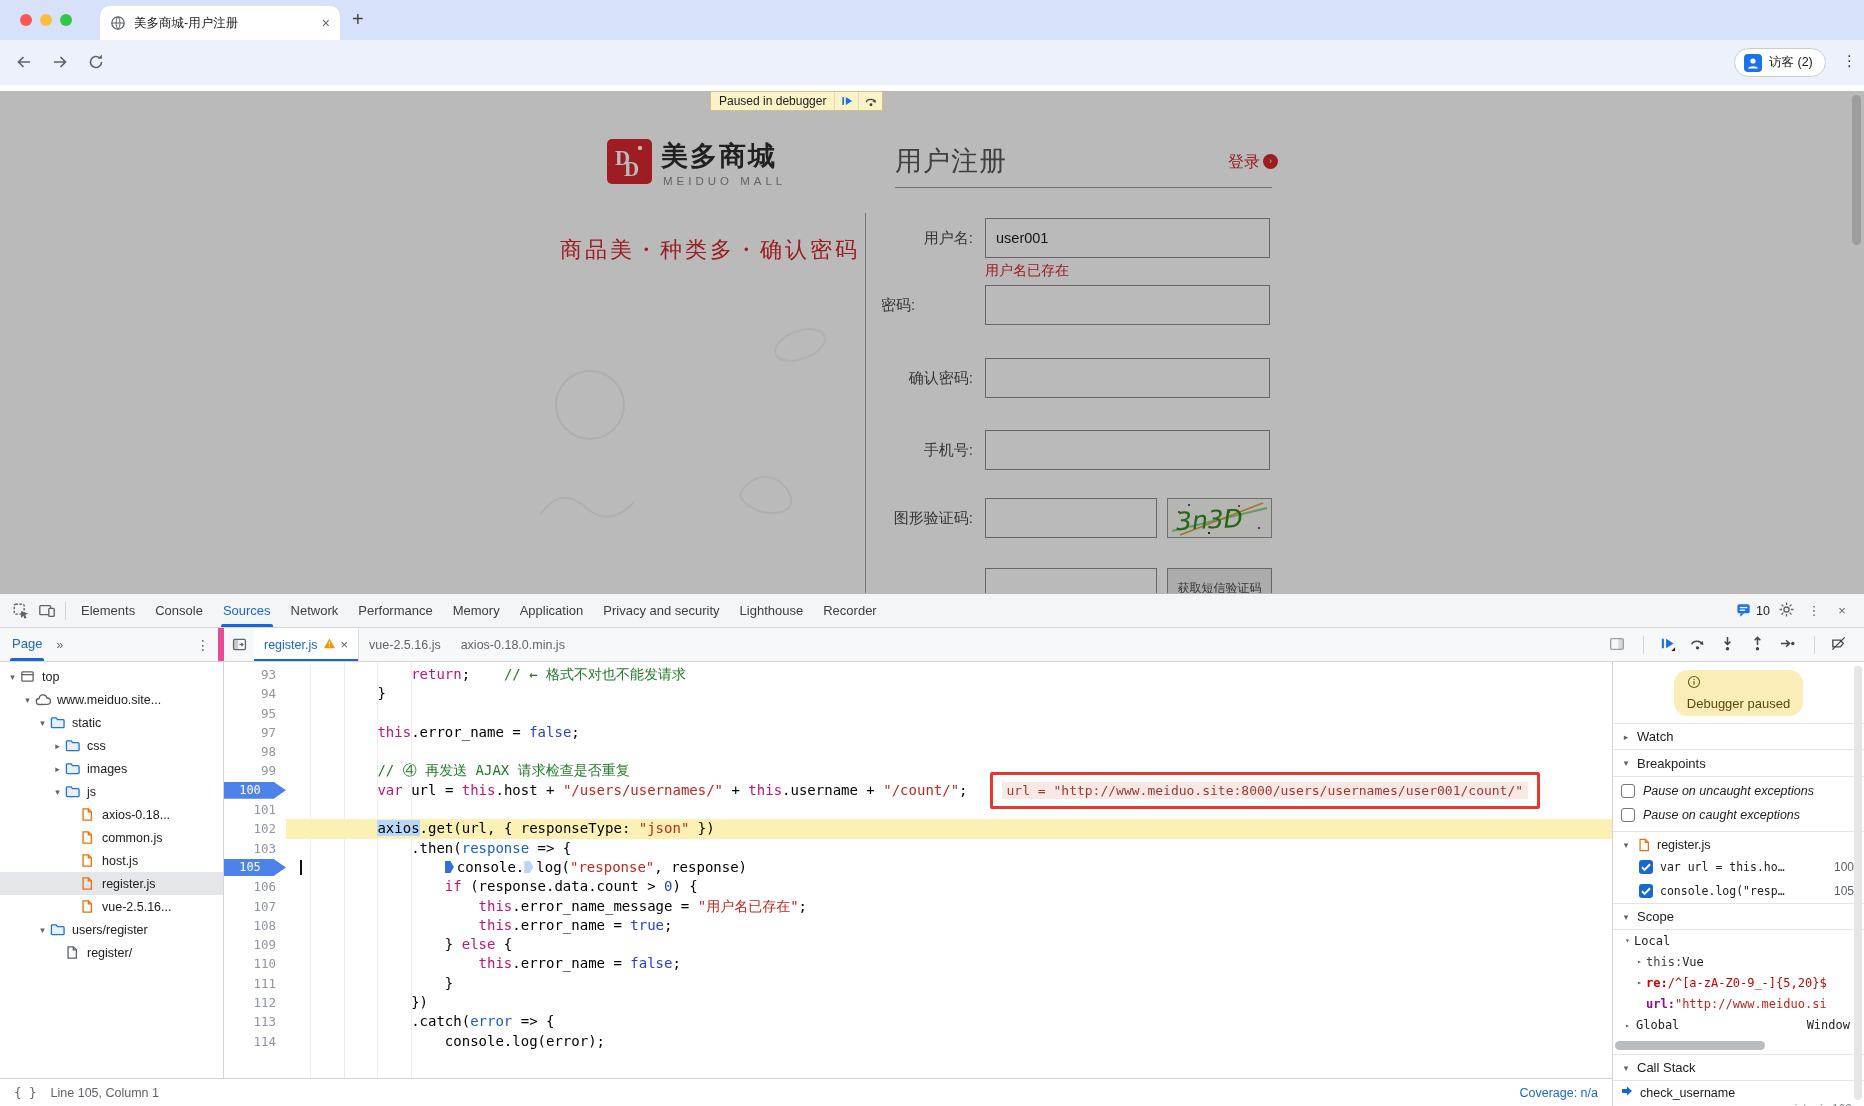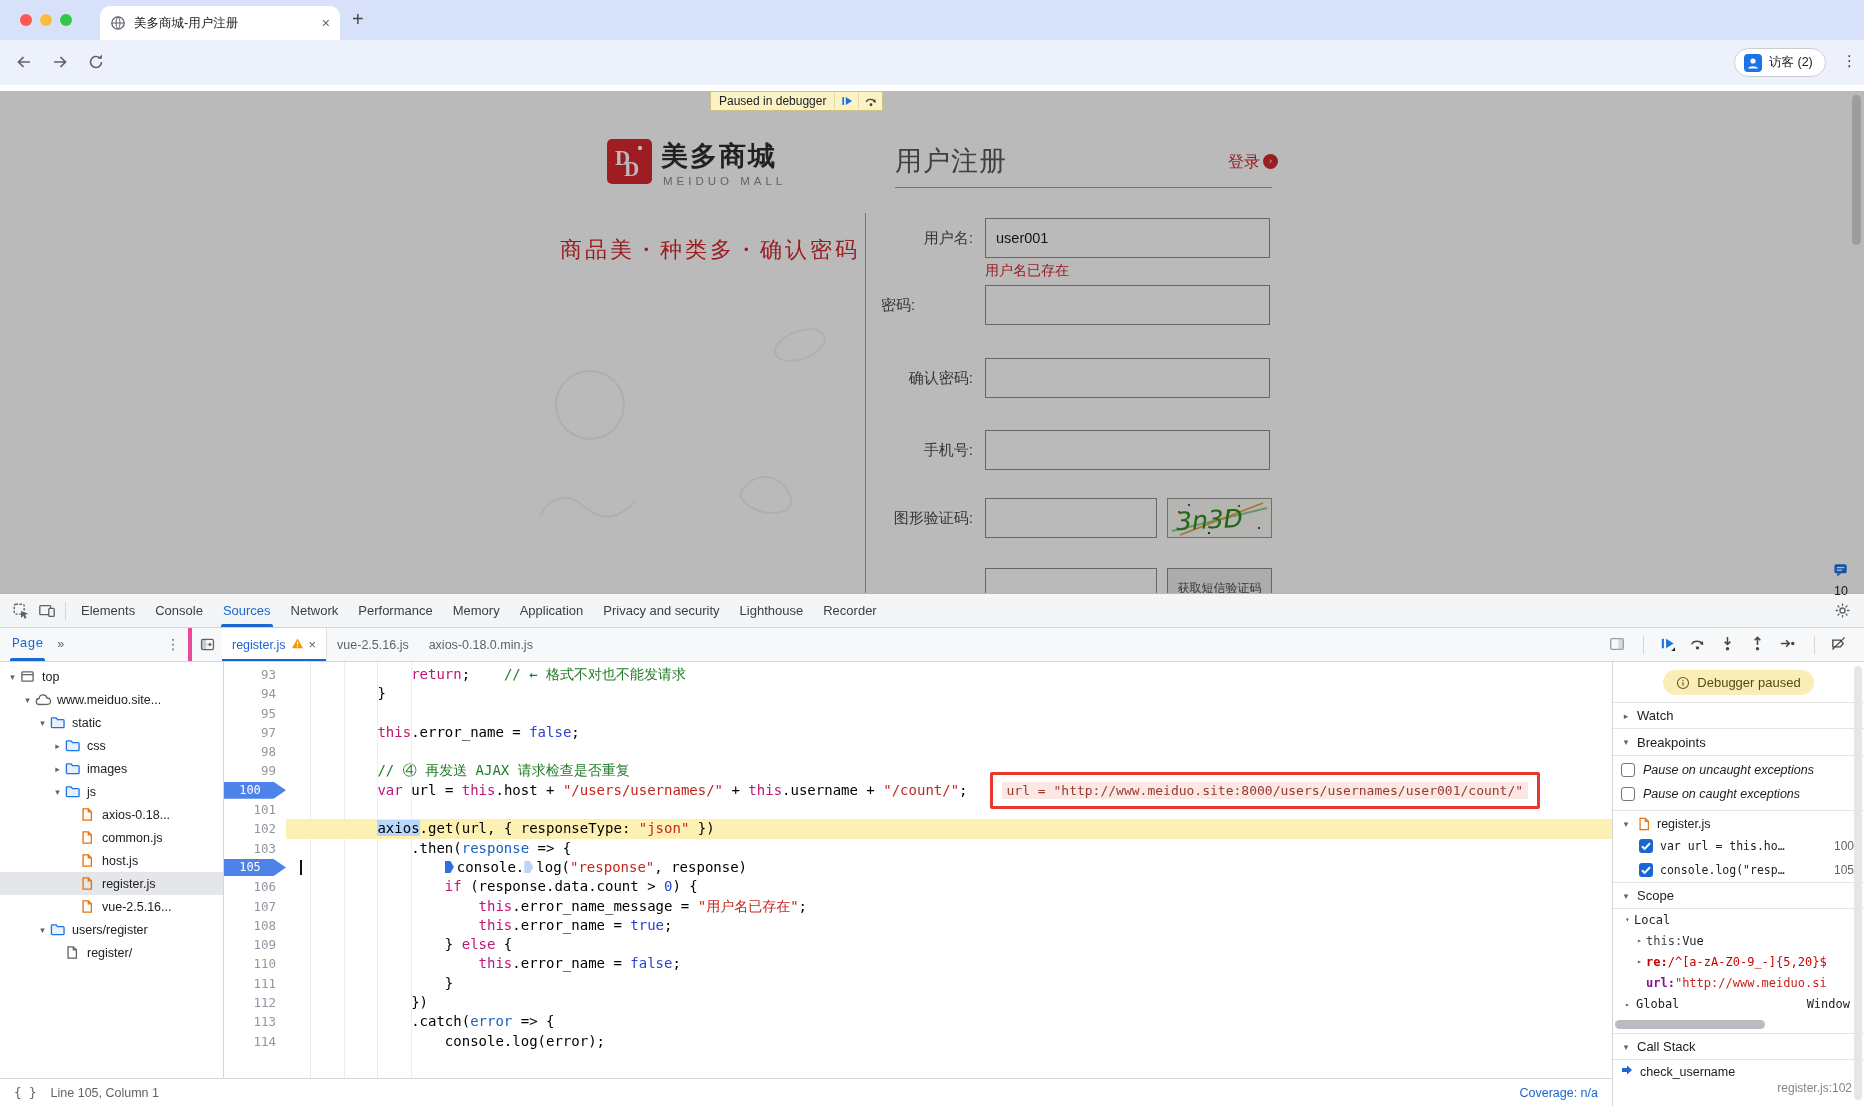--- a/index.html
+++ b/index.html
@@ -55,25 +55,25 @@
   .doodles{position:absolute;left:500px;top:200px;opacity:.28;z-index:1;}
   
   .dt{position:absolute;top:593px;left:0;width:1864px;height:513px;background:#fff;border-top:1px solid #b6b6b6;font-size:13px;}
   .dt-tabbar{position:absolute;top:0;left:0;right:0;height:34px;background:#f4f5f6;border-bottom:1px solid #d5d5d5;
              display:flex;align-items:center;}
   .dt-tabbar .ic{width:26px;height:22px;display:flex;align-items:center;justify-content:center;}
   .vdiv{width:1px;height:18px;background:#d5d5d5;margin:0 5px;}
   .dtab{padding:0 10px;line-height:33px;height:33px;color:#3c4043;font-size:13px;position:relative;white-space:nowrap;}
   .dtab.act{color:#1967d2;}
   .dtab.act::after{content:"";position:absolute;left:8px;right:8px;bottom:0;height:3px;background:#1967d2;border-radius:2px 2px 0 0;}
-  .dt-right{margin-left:auto;display:flex;align-items:center;gap:4px;padding-right:10px;flex-direction:column;}
+  .dt-right{margin-left:auto;display:flex;align-items:center;gap:4px;padding-right:10px;}
   .msgcount{font-size:12.5px;color:#202124;margin-left:-2px;}
   .gearwrap,.xwrap{width:24px;text-align:center;color:#5f6368;}
   .dt-subbar{position:absolute;top:34px;left:0;right:0;height:34px;background:#f7f8f9;border-bottom:1px solid #d5d5d5;display:flex;}
-  .sb-left{width:192px;border-right:4px solid #ec4899;display:flex;align-items:center;padding:0 8px;font-family:Liberation Mono, monospace;}
+  .sb-left{width:224px;border-right:6px solid #ec4899;display:flex;align-items:center;padding:0 8px;}
   .ptab{color:#1967d2;font-size:13px;height:100%;line-height:32px;position:relative;padding:0 4px;}
   .ptab::after{content:"";position:absolute;left:2px;right:2px;bottom:0;height:3px;background:#1967d2;border-radius:2px 2px 0 0;}
   .chev{color:#5f6368;font-size:12px;margin-left:10px;}
   .sb-dots{margin-left:auto;color:#5f6368;font-size:14px;}
   .ftabs{display:flex;align-items:center;flex:1;}
   .ftab{display:flex;align-items:center;gap:5px;height:100%;padding:0 10px;font-size:12.5px;color:#5f6368;position:relative;}
   .ftab.act{background:#fff;color:#1967d2;border-right:1px solid #e0e0e0;}
   .ftab.act::after{content:"";position:absolute;left:0;right:0;bottom:0;height:2.5px;background:#1967d2;}
   .ftab-x{color:#5f6368;font-size:13px;}
   .dbg-icons{margin-left:auto;display:flex;align-items:center;gap:10px;padding-right:14px;}
@@ -105,21 +105,21 @@
   .mark.m1{background:#2f6fde;}.mark.m2{background:#bcd5f7;}
   .caret{position:absolute;left:14px;top:2px;width:1.5px;height:15px;background:#111;}
   .dt-status{position:absolute;bottom:0;left:0;right:0;height:28px;border-top:1px solid #d5d5d5;background:#fff;
              display:flex;align-items:center;padding:0 14px;gap:14px;}
   .curly{font-family:"DejaVu Sans Mono",monospace;color:#5f6368;font-size:12.5px;}
   .lineinfo{color:#5f6368;font-size:12.5px;}
   .coverage{margin-left:auto;color:#1967d2;font-size:12.5px;}
   
   .dside{position:absolute;top:68px;right:0;bottom:0;width:252px;border-left:1px solid #d5d5d5;background:#fff;overflow:hidden;}
   .paused-pill{margin:8px auto 7px;width:fit-content;background:#fbedb8;border-radius:14px;padding:5px 13px;
-               display:flex;align-items:flex-end;gap:7px;font-size:13px;color:#554a10;}
+               display:flex;align-items:flex-start;gap:7px;font-size:13px;color:#554a10;flex-direction:column;}
   .sh{height:27px;border-top:1px solid #e4e4e4;border-bottom:1px solid #e4e4e4;display:flex;align-items:center;
       padding-left:8px;gap:6px;font-size:13px;color:#202124;background:#fff;}
   .sh+.sh{border-top:none;}
   .sarr{color:#5f6368;font-size:9px;width:10px;text-align:center;}
   .opt{height:24px;display:flex;align-items:center;gap:8px;padding-left:8px;font-size:12.5px;color:#202124;}
   .cb{width:14px;height:14px;border:1.5px solid #767676;border-radius:3px;background:#fff;flex:none;}
   .cb.on{border:none;background:#1967d2;}
   .grp{height:24px;display:flex;align-items:center;gap:6px;padding-left:8px;font-size:12.5px;color:#202124;}
   .bprow{height:24px;display:flex;align-items:center;gap:7px;padding:0 10px 0 26px;}
   .bptxt{font-family:"DejaVu Sans Mono",monospace;font-size:11.5px;color:#202124;white-space:nowrap;overflow:hidden;flex:1;}

